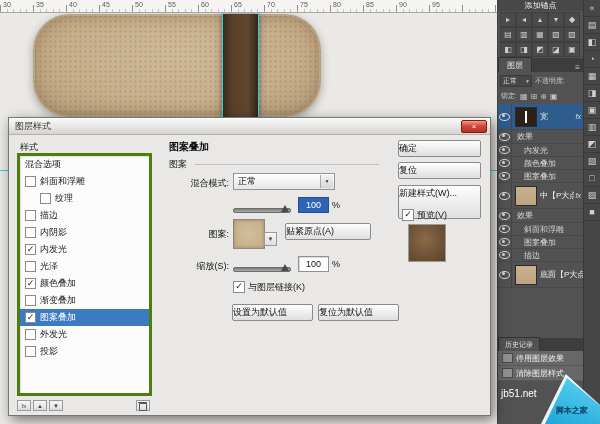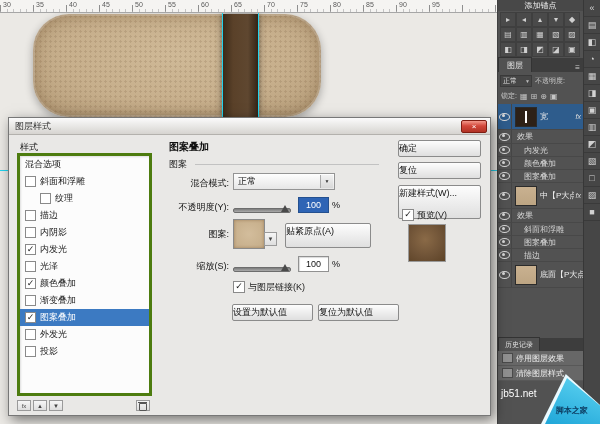--- a/index.html
+++ b/index.html
@@ -222,30 +222,29 @@
     <div class="hd abs" style="left:160px;top:22px">图案叠加</div>
     <div class="sub abs" style="left:160px;top:40px">图案</div>
     <div class="abs" style="left:186px;top:46px;width:184px;border-top:1px solid #c2c2c2"></div>
 
     <div class="ctl-label abs" style="left:150px;top:59px;width:70px">混合模式:</div>
     <div class="select abs" style="left:224px;top:55px;width:102px;height:17px">
       <span>正常</span>
       <span class="dd">▼</span>
     </div>
 
-    <div class="ctl-label abs" style="left:140px;top:83px;width:80px">不透明度(Y):</div>
     <div class="groove abs" style="left:224px;top:90px;width:56px"></div>
     <div class="thumbtri abs" style="left:272px;top:87px"></div>
     <div class="valbox sel abs" style="left:289px;top:79px;width:29px">100</div>
     <div class="unit abs" style="left:323px;top:82px">%</div>
 
     <div class="ctl-label abs" style="left:150px;top:110px;width:70px">图案:</div>
     <div class="swatch-pattern abs" style="left:224px;top:101px;width:30px;height:28px"></div>
     <div class="tool abs" style="left:255px;top:114px;width:13px;height:14px;line-height:13px">▼</div>
-    <div class="btn abs" style="left:276px;top:105px;width:86px;height:25px">贴紧原点(A)</div>
+    <div class="btn abs" style="left:276px;top:105px;width:86px;height:17px">贴紧原点(A)</div>
 
     <div class="ctl-label abs" style="left:140px;top:142px;width:80px">缩放(S):</div>
     <div class="groove abs" style="left:224px;top:149px;width:56px"></div>
     <div class="thumbtri abs" style="left:272px;top:146px"></div>
     <div class="valbox plain abs" style="left:289px;top:138px;width:29px">100</div>
     <div class="unit abs" style="left:323px;top:141px">%</div>
 
     <div class="cb abs" style="left:224px;top:163px;width:10px;height:10px;line-height:9px"><span>✓</span></div>
     <div class="sub abs" style="left:239px;top:163px">与图层链接(K)</div>
 

